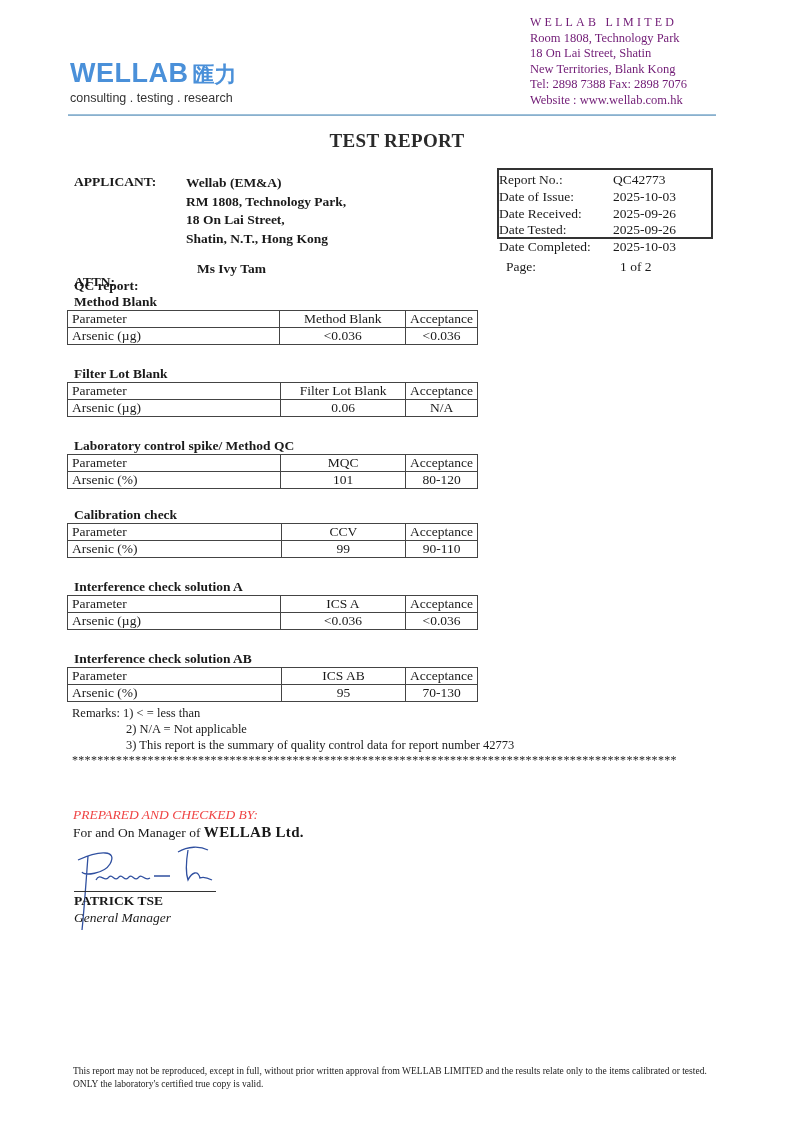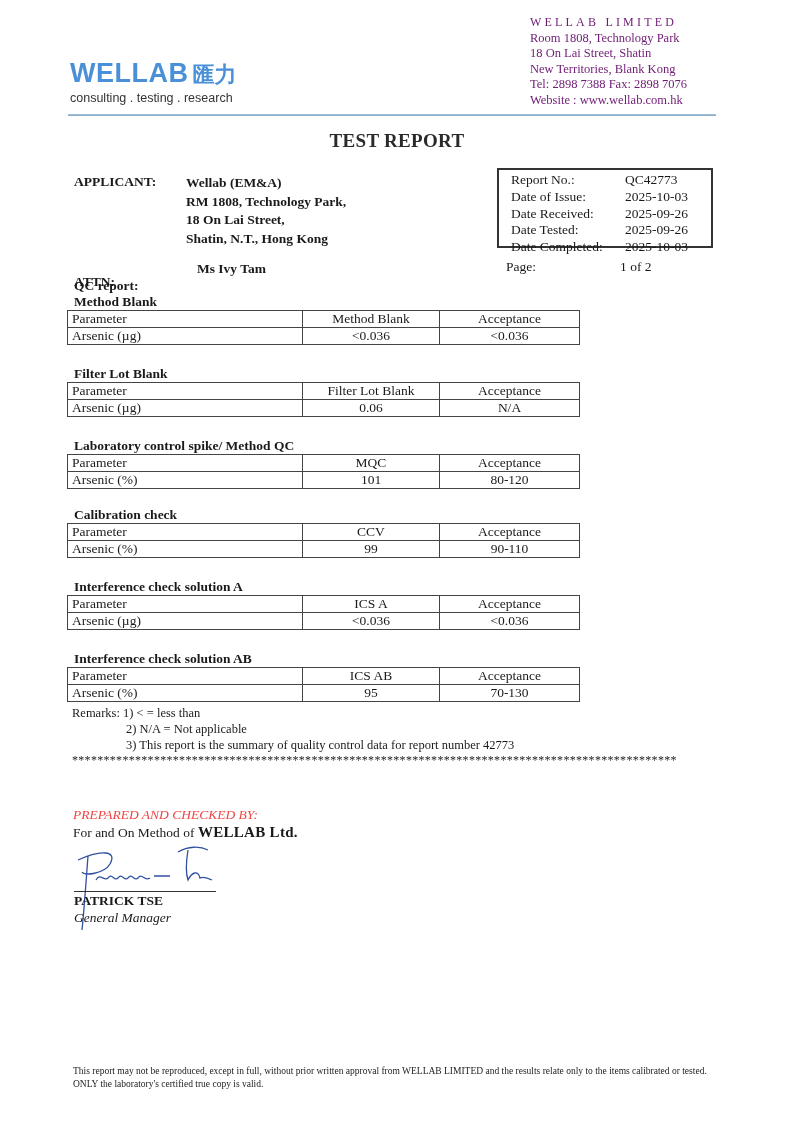--- a/index.html
+++ b/index.html
@@ -19,29 +19,29 @@
 
   
   .lbl { font-weight: bold; font-size: 13.5px; }
   .app-lbl { left: 74px; top: 174px; }
   .app-val { left: 186px; top: 174px; font-weight: bold; font-size: 13.5px; line-height: 18.5px; }
   .attn-lbl { left: 74px; top: 274px; }
   .attn-val { left: 197px; top: 261px; font-weight: bold; font-size: 13.5px; }
   .qc-lbl { left: 74px; top: 278px; }
 
   
-  .infobox { left: 497px; top: 168px; width: 216px; height: 80px; border: 2px solid #333; box-sizing: border-box; padding: 2px 0 0 12px; }
+  .infobox { left: 497px; top: 168px; width: 216px; height: 71px; border: 2px solid #333; box-sizing: border-box; padding: 2px 0 0 0; }
   .inforow { display: flex; font-size: 13.5px; line-height: 16.8px; }
   .inforow .k { width: 114px; }
   .page-row { left: 506px; top: 259px; display: flex; font-size: 13.5px; }
   .page-row .k { width: 114px; }
 
   
   .sec-title { left: 74px; font-weight: bold; font-size: 13.5px; }
-  table.qc { position: absolute; left: 67px; width: 513px; border-collapse: collapse; font-size: 13.5px; }
+  table.qc { position: absolute; left: 67px; width: 411px; border-collapse: collapse; font-size: 13.5px; }
   table.qc td { border: 1px solid #444; padding: 0 4px; height: 16px; line-height: 16px; }
   table.qc td.c1 { width: 226px; text-align: left; }
   table.qc td.c2 { width: 128px; text-align: center; }
   table.qc td.c3 { text-align: center; }
 
   
   .remarks { left: 72px; top: 705px; font-size: 12.5px; line-height: 16px; }
   .remarks .indent { padding-left: 54px; }
   .stars { left: 72px; top: 753px; font-size: 12px; letter-spacing: 0.3px; white-space: nowrap; }
 
@@ -213,21 +213,21 @@
   </table>
 
 <div class="abs remarks">
   <div><span>Remarks:</span> <span>1) &lt; = less than</span></div>
   <div class="indent">2) N/A = Not applicable</div>
   <div class="indent">3) This report is the summary of quality control data for report number 42773</div>
 </div>
 <div class="abs stars">************************************************************************************************</div>
 
 <div class="abs prepared">PREPARED AND CHECKED BY:</div>
-<div class="abs behalf"><span>For and On Method of </span><b>WELLAB Ltd.</b></div>
+<div class="abs behalf"><span>For and On Manager of </span><b>WELLAB Ltd.</b></div>
 <svg class="abs sig" width="160" height="90" viewBox="0 0 160 90">
   <path d="M8 18 C 30 8, 48 8, 40 22 C 34 32, 14 34, 12 30 M 18 14 C 16 40, 14 70, 12 88 M 26 38 C 30 30, 34 40, 38 36 C 42 30, 44 40, 48 36 C 52 30, 54 40, 58 36 C 62 30, 64 40, 68 36 C 72 30, 74 40, 80 36 M 84 34 L 100 34 M 108 10 C 118 4, 130 4, 138 8 M 118 8 C 116 20, 116 32, 118 38 C 122 30, 128 28, 130 36 C 134 34, 138 36, 142 38" fill="none" stroke="#3050a0" stroke-width="1.3"></path>
 </svg>
 <div class="abs sig-line"></div>
 <div class="abs signame">PATRICK TSE</div>
 <div class="abs sigrole">General Manager</div>
 
 <div class="abs footer">This report may not be reproduced, except in full, without prior written approval from WELLAB LIMITED and the results relate only to the items calibrated or tested. ONLY the laboratory's certified true copy is valid.</div>
 
 </body></html>

